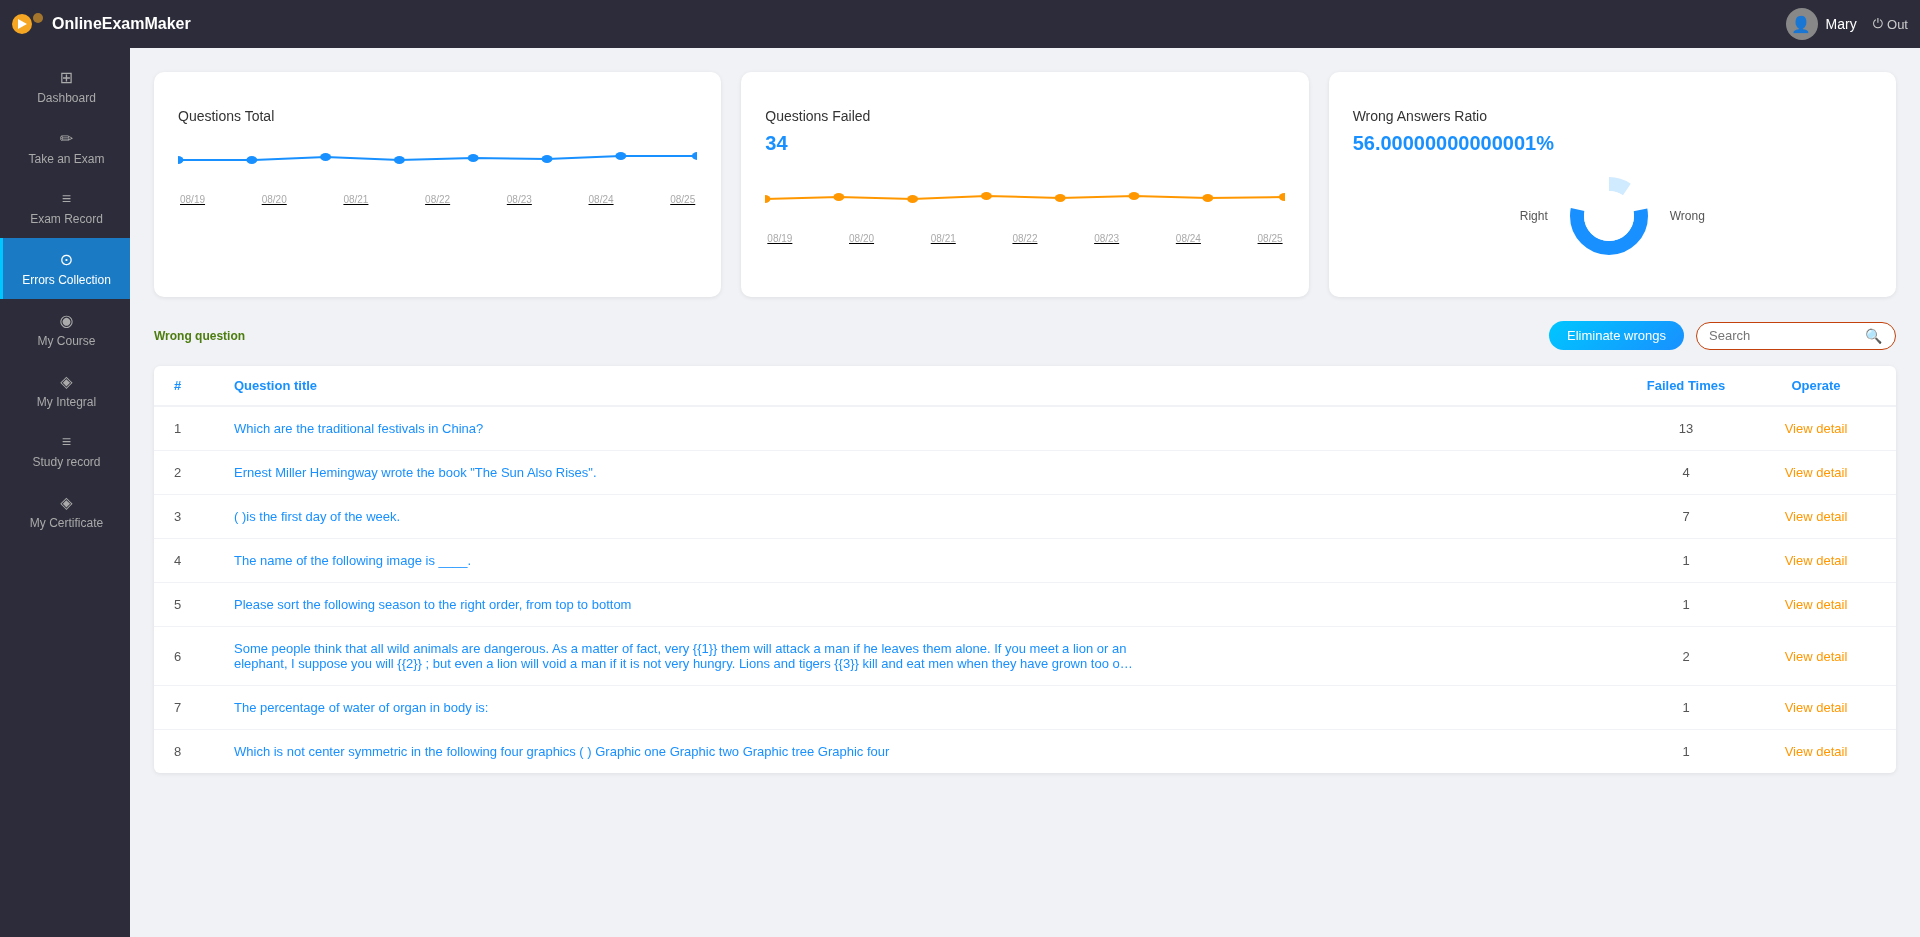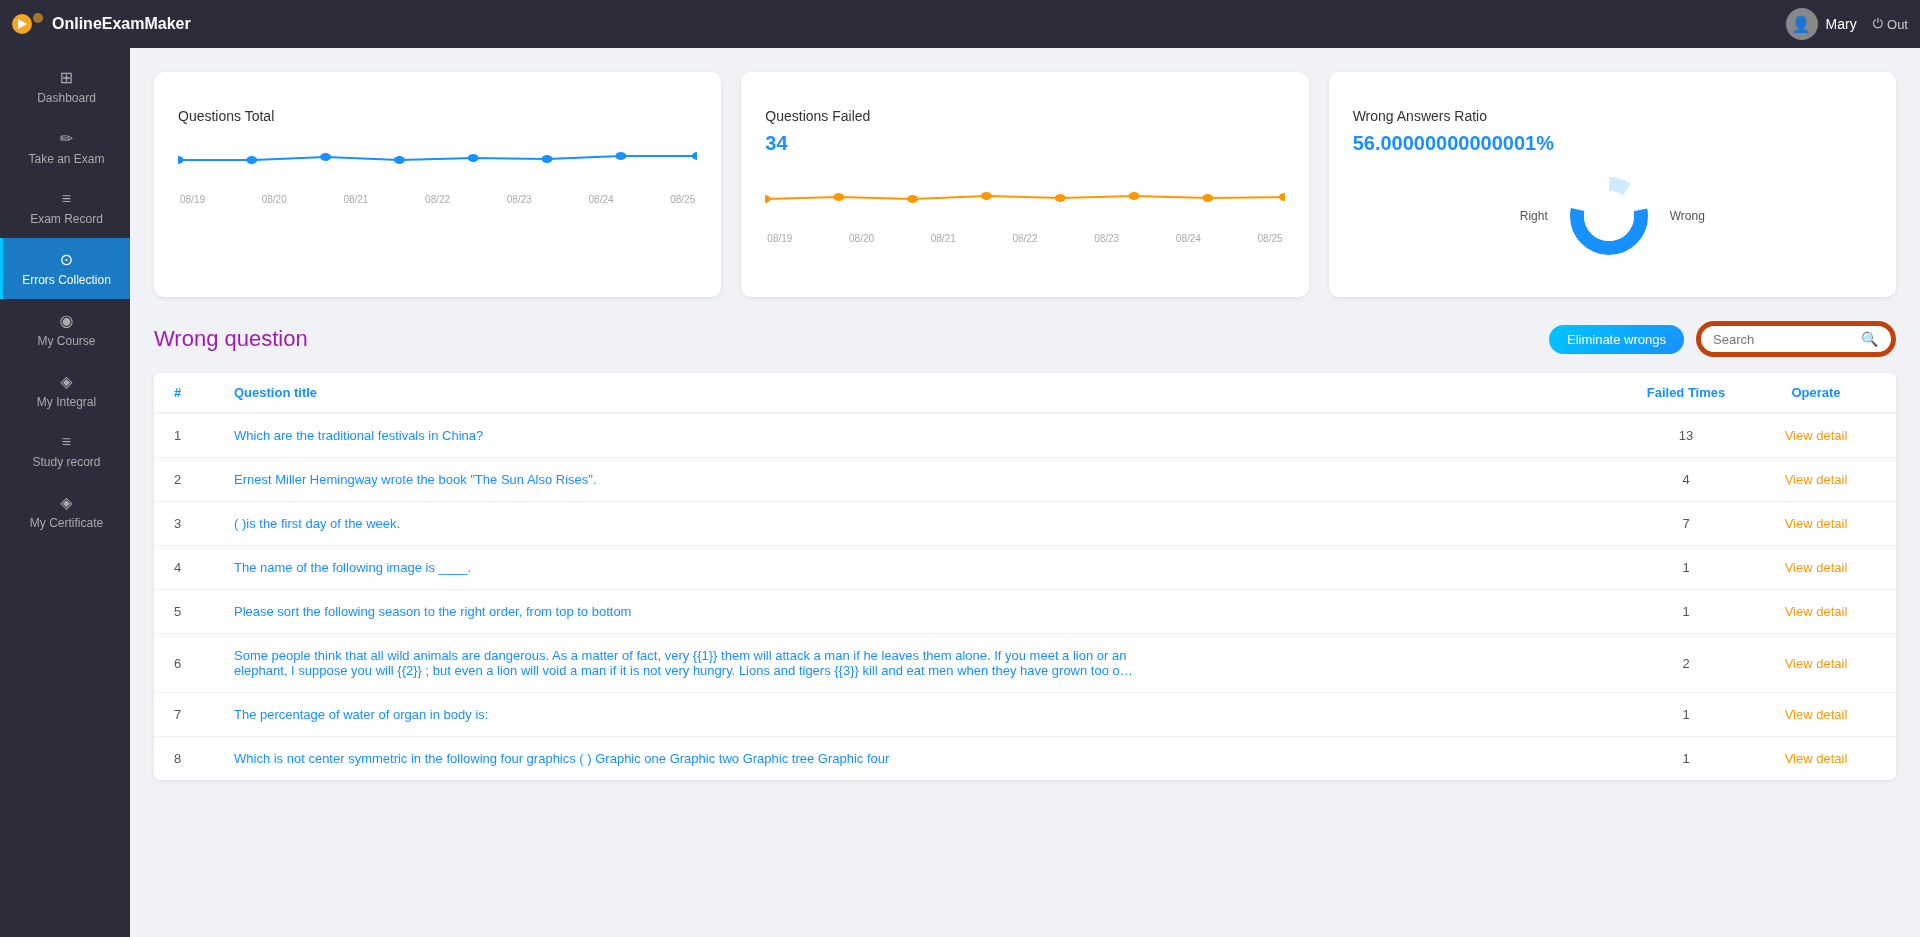--- a/index.html
+++ b/index.html
@@ -150,43 +150,43 @@
     }
 
     
     .section-header {
       display: flex;
       align-items: center;
       justify-content: space-between;
       margin-bottom: 16px;
     }
     .section-title {
-      font-size: 22px;
-      color: #a21caf;
-      font-weight: 400;
+      font-size: 12px;
+      color: #4d7c0f;
+      font-weight: 700;
     }
     .section-actions {
       display: flex;
       align-items: center;
       gap: 12px;
     }
     .btn-eliminate {
       background: linear-gradient(135deg, #00c6ff, #1890ff);
       color: white;
       border: none;
       border-radius: 20px;
       padding: 7px 18px;
       font-size: 13px;
       cursor: pointer;
       font-weight: 500;
     }
     .search-box {
       display: flex;
       align-items: center;
-      border: 5px solid #c2410c;
+      border: 1px solid #c2410c;
       border-radius: 20px;
       padding: 5px 12px;
       background: white;
       gap: 6px;
       width: 200px;
     }
     .search-input {
       border: none;
       outline: none;
       font-size: 13px;
@@ -255,20 +255,21 @@
       cursor: pointer;
       text-align: center;
     }
 
     
     .chart-xaxis {
       display: flex;
       justify-content: space-between;
       padding: 0 2px;
       margin-top: 2px;
+      text-decoration: underline;
     }
     .chart-xaxis span {
       font-size: 10px;
       color: #aaa;
     }
   </style>
 </head>
 <body>
 
 <nav class="topnav">

